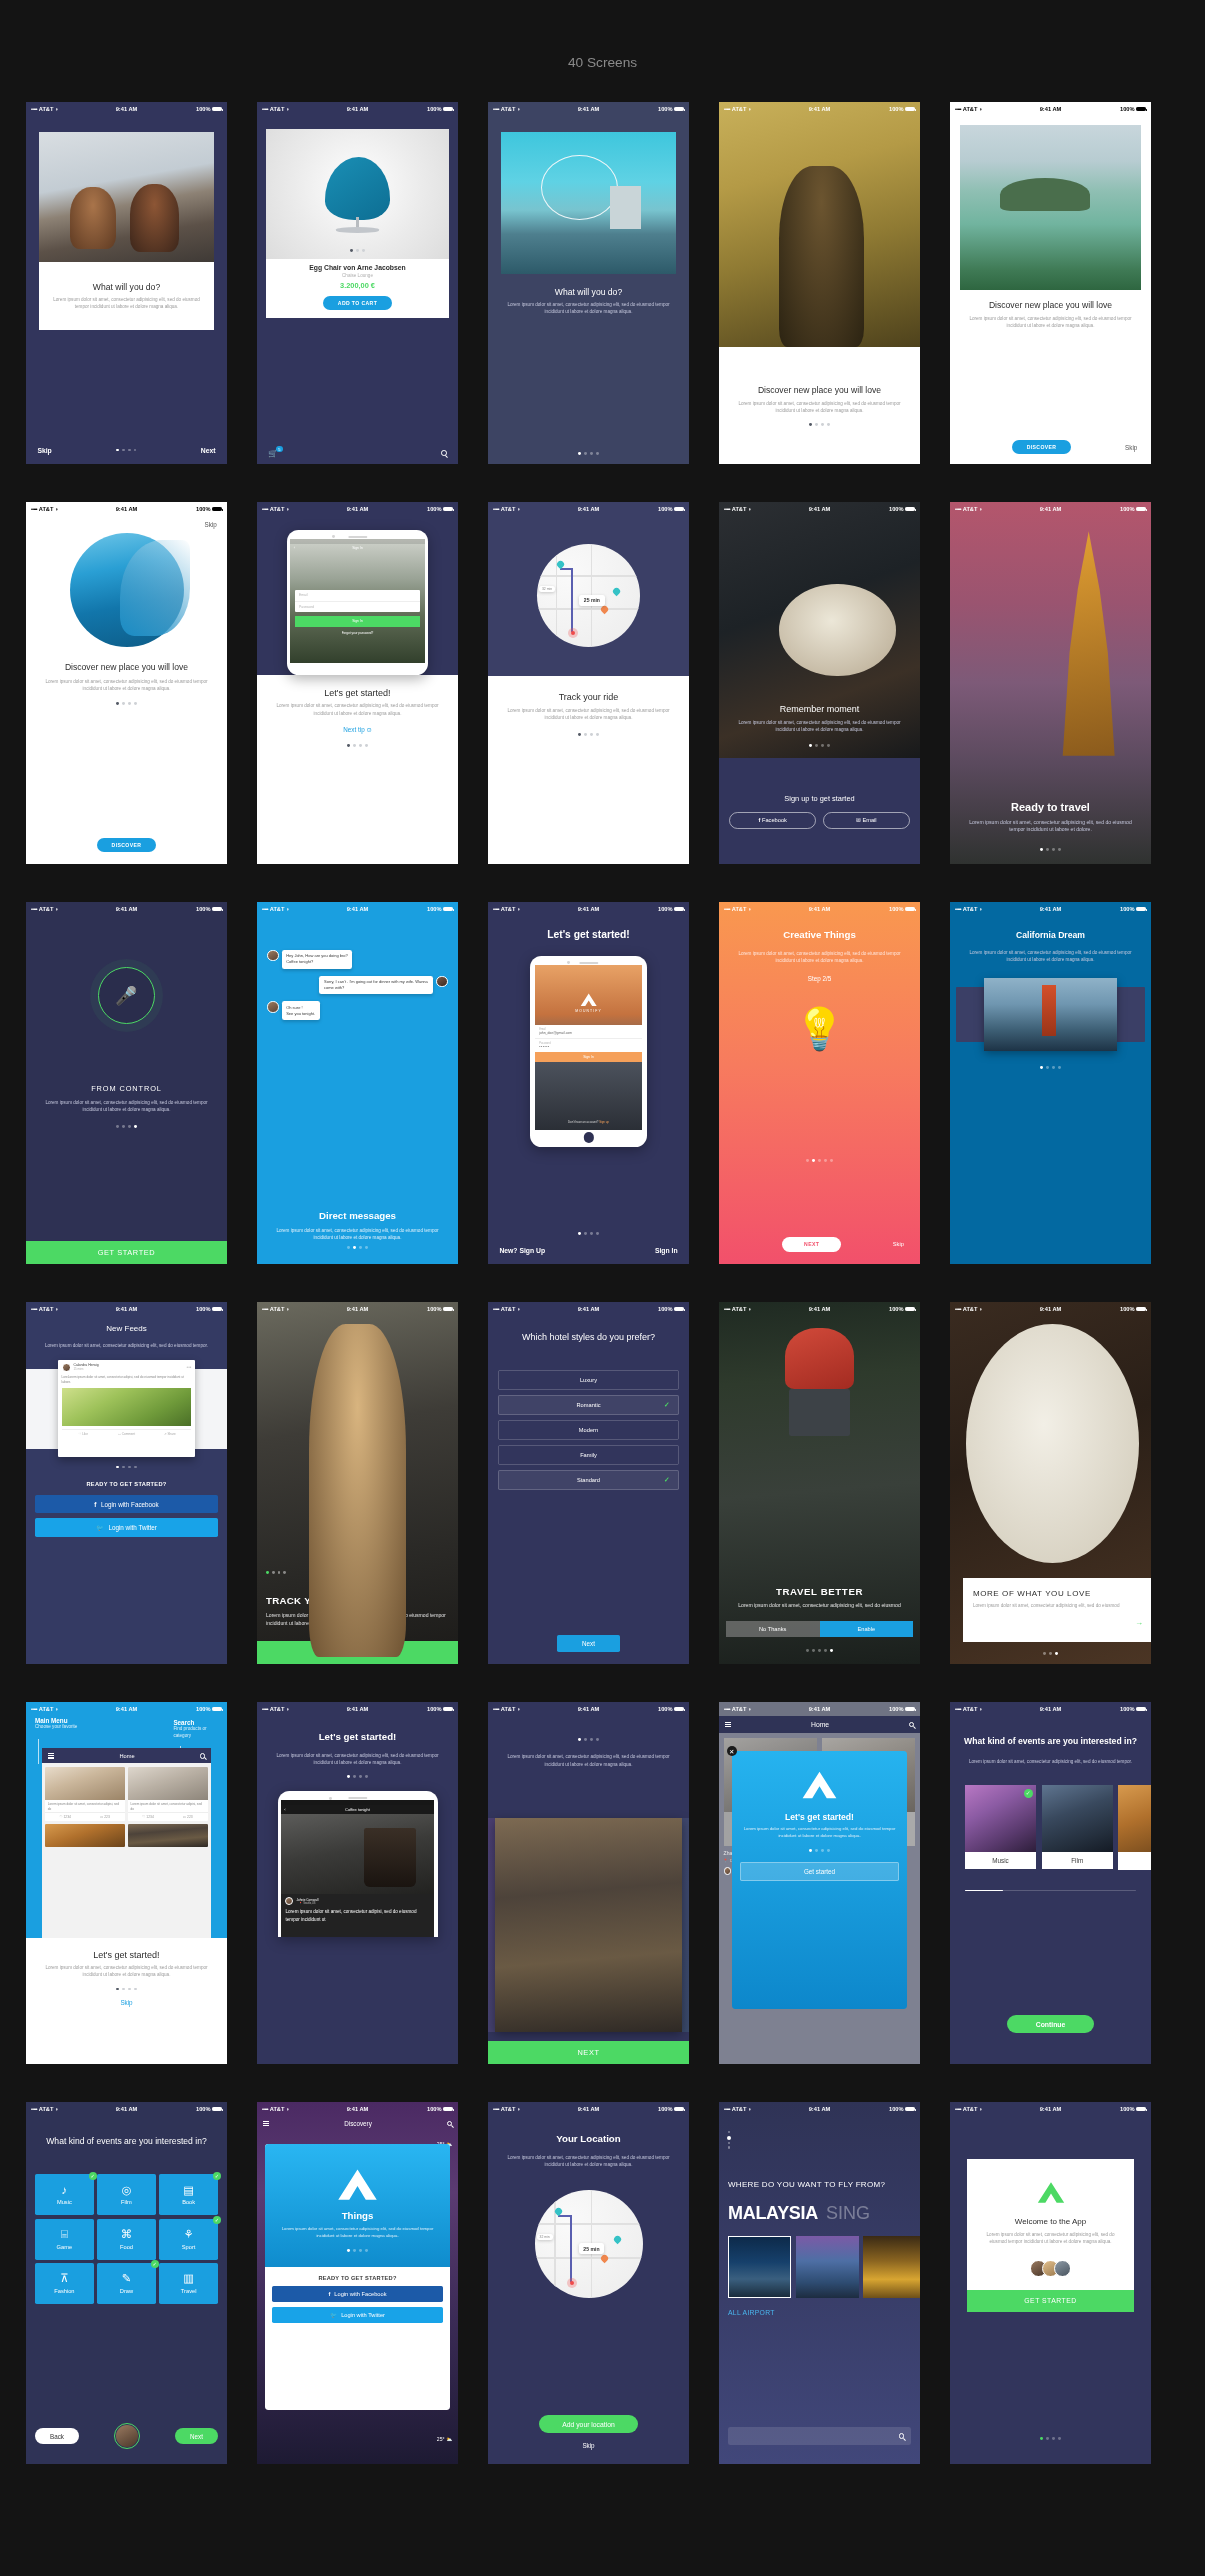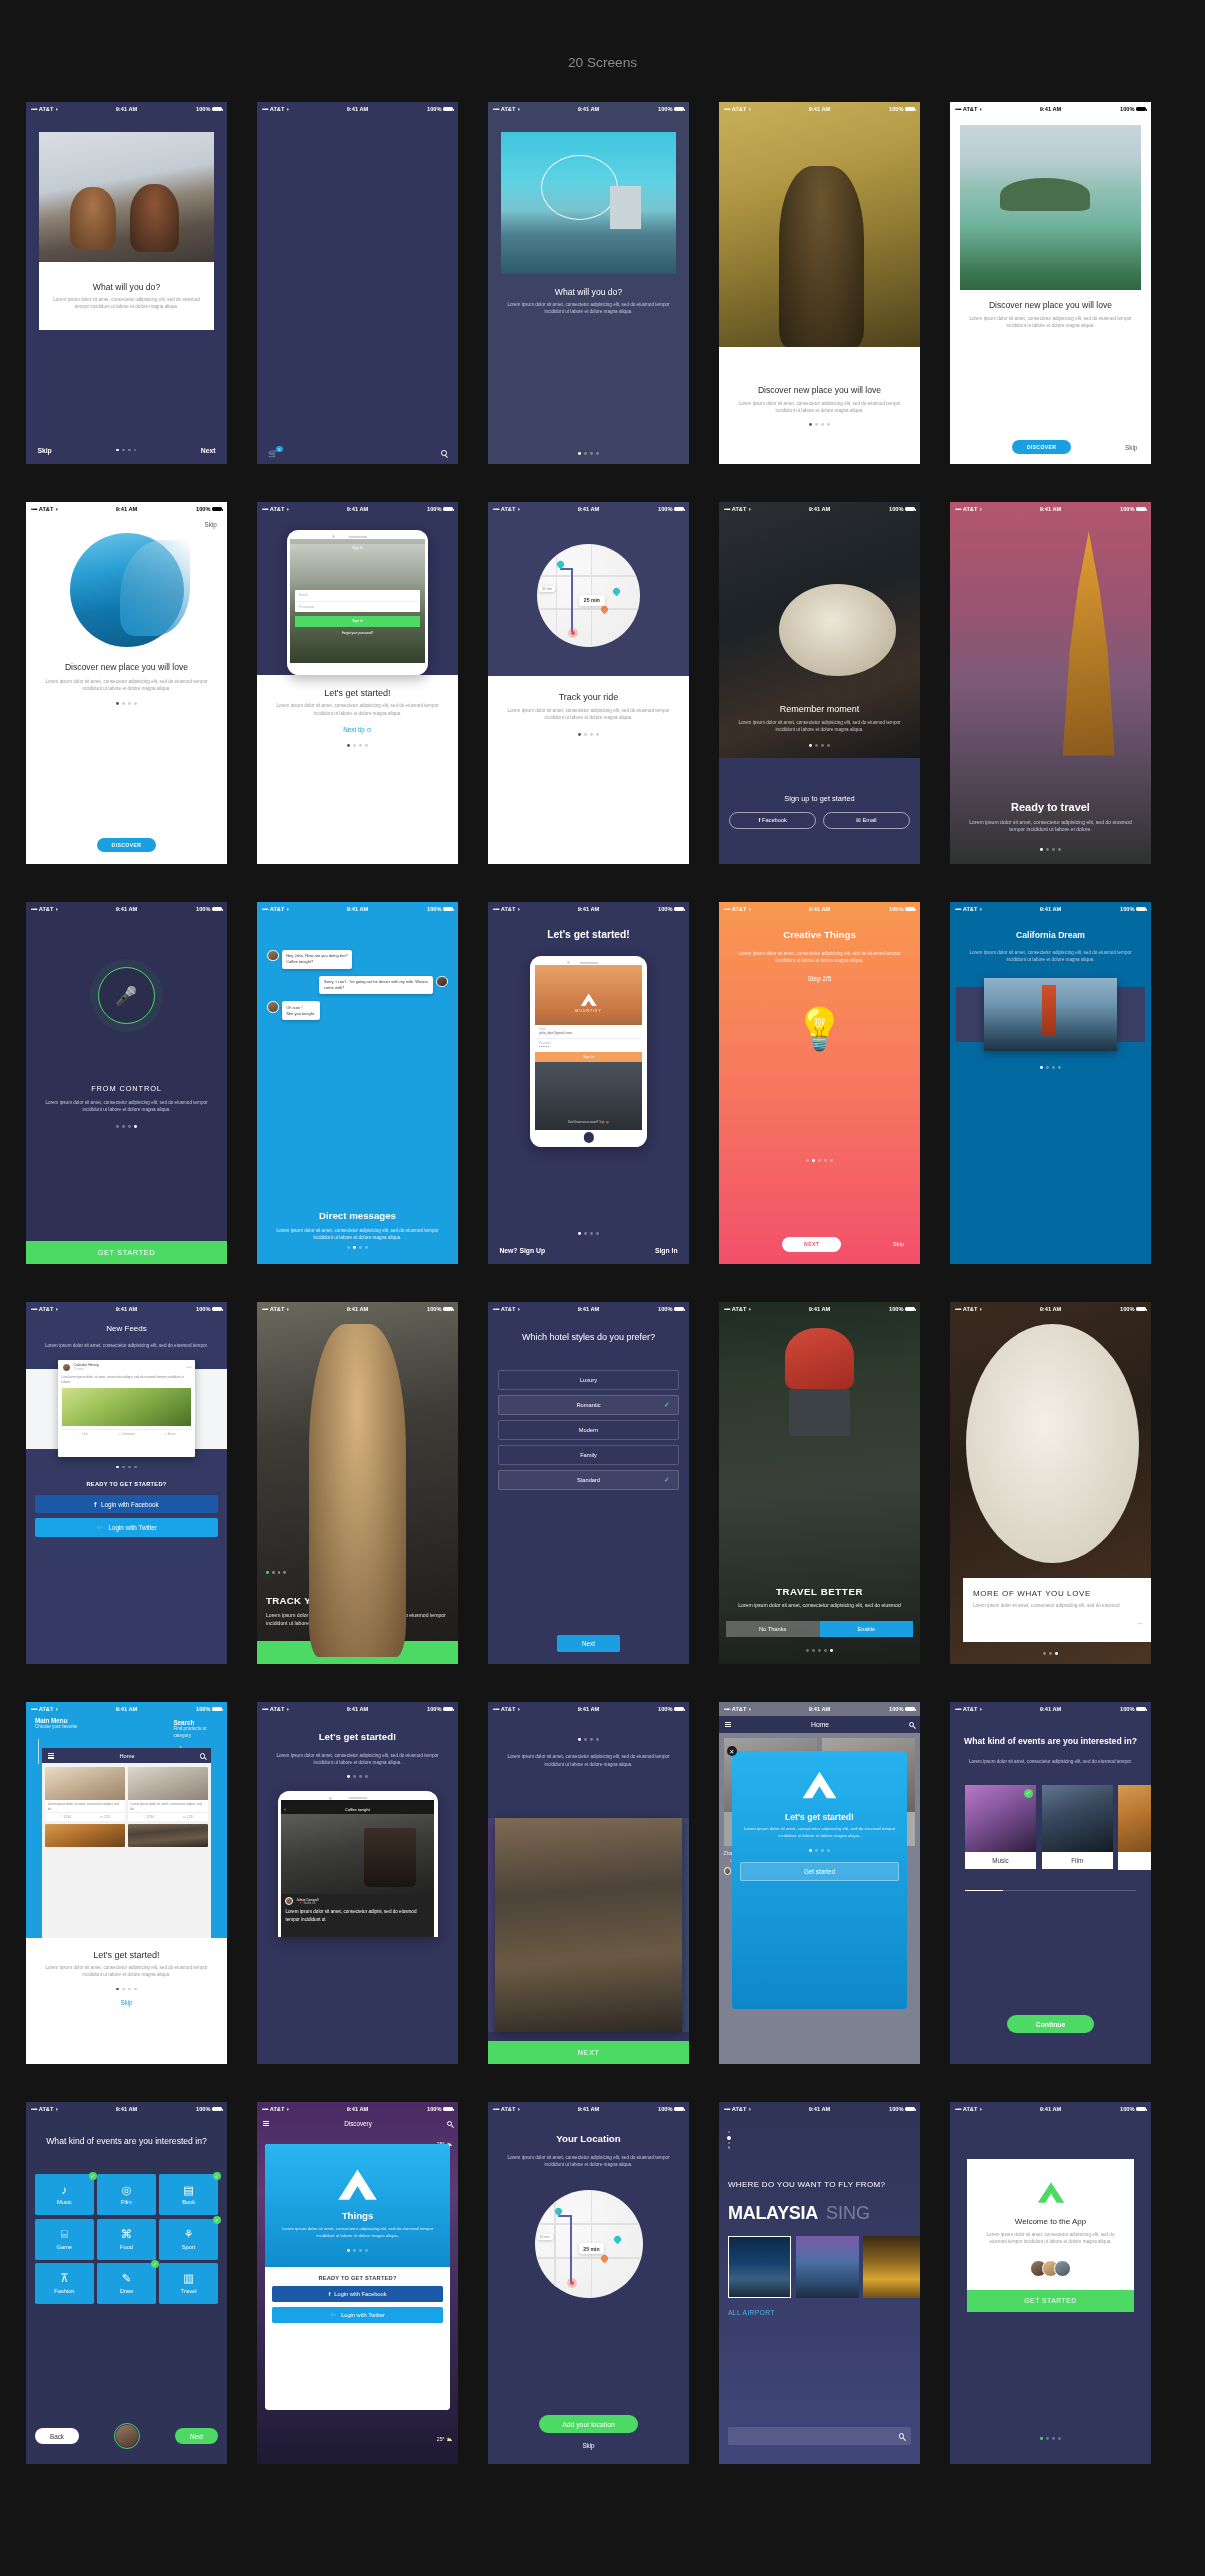--- a/index.html
+++ b/index.html
@@ -161,21 +161,21 @@
 
   .prog-track { height:1.7px; background:rgba(255,255,255,.2); border-radius:1.1px; }
   .prog-fill { height:100%; background:#fff; border-radius:1.1px; }
 
   .round-av { width:23px;height:23px;border-radius:50%;background:linear-gradient(150deg,#9a7a60,#4a372a); }
 </style>
 </head>
 <body>
 
 <div class="page-header">
-  <div class="page-sub">20 Screens</div>
+  <div class="page-sub">40 Screens</div>
 </div>
 
 <div class="grid">
 
   <div class="screen" style="background:#32355c">
     <div class="statusbar">
       <span class="sb-left">
           <span class="sb-dots">•••••</span>
           <span>AT&amp;T</span>
           <span class="wifi">◗</span>
@@ -218,20 +218,40 @@
         </span>
         <span class="sb-time">9:41 AM</span>
         <span class="sb-right">
           <span>100%</span>
           <span class="batt">
             <i style="width:100%"></i>
           </span>
         </span>
       </div>
     <div class="body" style="padding:12.6px 9px 0">
+      <div style="background:#fff;flex:0 0 auto">
+        <div class="photo ph-chair" style="height:130px">
+          <div class="chair"></div>
+            <div class="stem"></div>
+            <div class="base"></div>
+          <span class="dots" style="position:absolute;bottom:6.8px;left:0;right:0;">
+              <span class="on"></span>
+              <span></span>
+              <span></span>
+            </span>
+        </div>
+        <div style="padding:5.7px 5.7px 8px;text-align:center">
+          <div style="font-size:6.8px;color:#2d2d2d;font-weight:600">Egg Chair von Arne Jacobsen</div>
+          <div style="font-size:4.6px;color:#b0b0b0;margin-top:1.7px">Chaise Lounge</div>
+          <div style="font-size:7.4px;color:#4cd964;margin-top:3.4px;font-weight:600">3.200,00 €</div>
+          <div style="margin-top:5.7px;display:flex;justify-content:center">
+              <div class="btn-pill">ADD TO CART</div>
+            </div>
+        </div>
+      </div>
       <div style="flex:1"></div>
       <div style="display:flex;justify-content:space-between;align-items:center;padding:0 2.3px 6.8px">
         <span style="position:relative;color:#fff;font-size:8px">🛒<span style="position:absolute;top:-2.9px;right:-4.6px;background:#1a9fe0;color:#fff;border-radius:50%;width:6.8px;height:6.8px;font-size:4px;display:flex;align-items:center;justify-content:center">5</span></span>
         <span class="mag"></span>
       </div>
     </div>
   </div>
 
   <div class="screen" style="background:#3d4463">
     <div class="statusbar">

